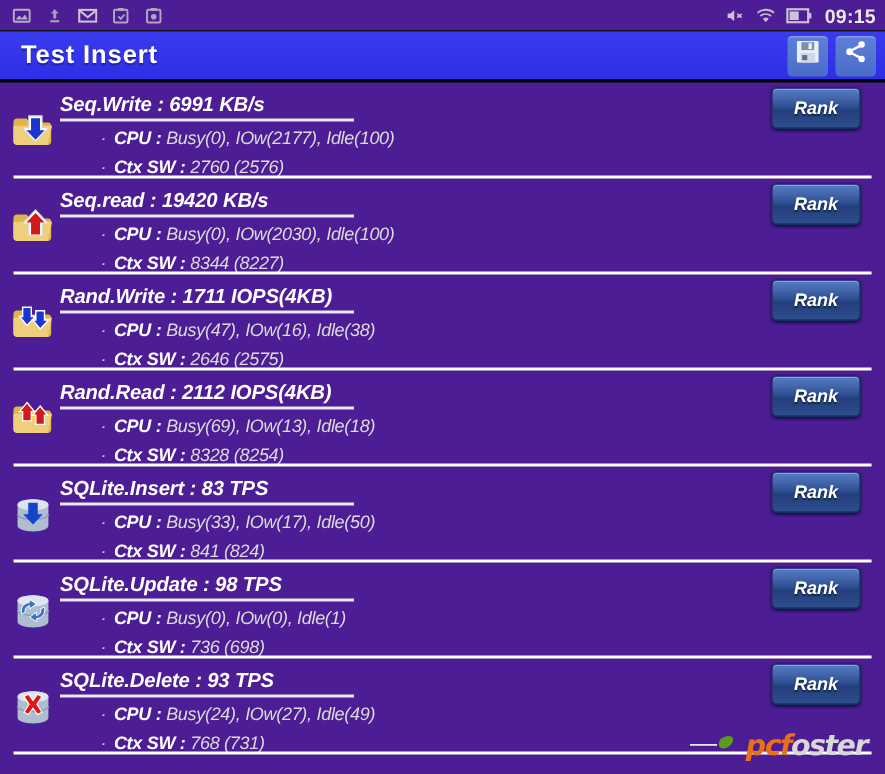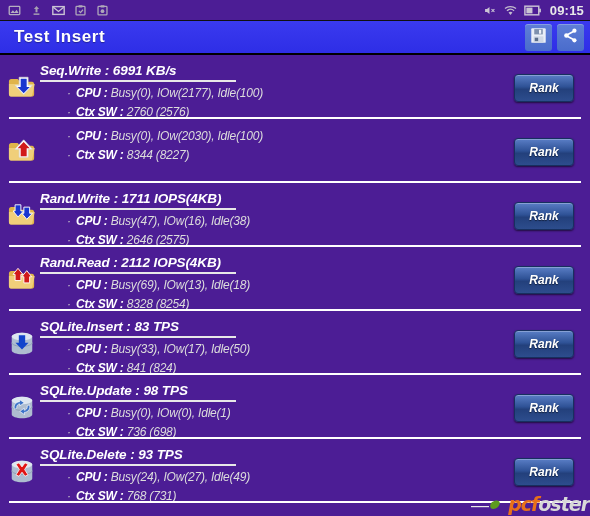--- a/index.html
+++ b/index.html
@@ -154,21 +154,21 @@
     font-weight: bold;
     color: #ffffff;
   }
   .row-sub .val {
     color: #dcdcdc;
   }
   .row-action {
     width: 92px;
     min-width: 92px;
     display: flex;
-    align-items: center;
+    align-items: flex-start;
     justify-content: center;
     height: 60px;
   }
   .rank-btn {
     width: 58px;
     height: 26px;
     border-radius: 4px;
     border: 1px solid #17305f;
     background: linear-gradient(180deg, #5a7ec6 0%, #2f5296 45%, #23407c 55%, #2d4d8d 100%);
     color: #ffffff;
@@ -178,25 +178,25 @@
     align-items: center;
     justify-content: center;
     box-shadow: inset 0 1px 0 rgba(255,255,255,0.28), 0 1px 2px rgba(0,0,0,0.6);
     text-shadow: 0 1px 1px rgba(0,0,0,0.5);
     cursor: pointer;
   }
 
   
   .watermark {
     position: absolute;
-    right: 1px;
+    right: 12px;
     bottom: 2px;
     height: 26px;
     display: flex;
-    align-items: flex-end;
+    align-items: flex-start;
     pointer-events: none;
   }
   .wm-leaf {
     width: 36px;
     height: 16px;
     margin-right: 1px;
   }
   .wm-text {
     font-size: 19px;
     font-weight: bold;
@@ -329,20 +329,21 @@
   <div class="row">
     <div class="row-icon">
       <svg width="30" height="28" viewBox="0 0 32 30">
         <path d="M2 8c0-1.6 1-2.6 2.4-2.6h7l2.4 2.8h13c1.4 0 2.2 1 2.2 2.4v11c0 1.6-1 2.6-2.4 2.6H4.4C3 23.6 2 22.6 2 21z" fill="#e0b44a"></path>
         <path d="M2 10.6h27.6l-2.6 12.2c-.2 1-.9 1.4-1.8 1.4H4.2c-1.3 0-2.2-.9-2.2-2.2z" fill="#f0cf7a"></path>
         <path d="M17.8 2l9.3 10h-4.5v8.5H13V12H8.5z" fill="#ffffff" stroke="#d8d8d8" stroke-width="0.8"></path>
         <path d="M17.8 4.2l6.5 6.8H21v8.6h-6.4v-8.6h-3.3z" fill="#d11a1a"></path>
       </svg>
     </div>
     <div class="row-body">
+      <div class="row-title">Seq.read : 19420 KB/s</div>
       <div class="row-sub">
         <span class="dot">·</span>
         <span class="lbl">CPU :</span>
         <span class="val">Busy(0), IOw(2030), Idle(100)</span>
       </div>
       <div class="row-sub">
         <span class="dot">·</span>
         <span class="lbl">Ctx SW :</span>
         <span class="val">8344 (8227)</span>
       </div>

